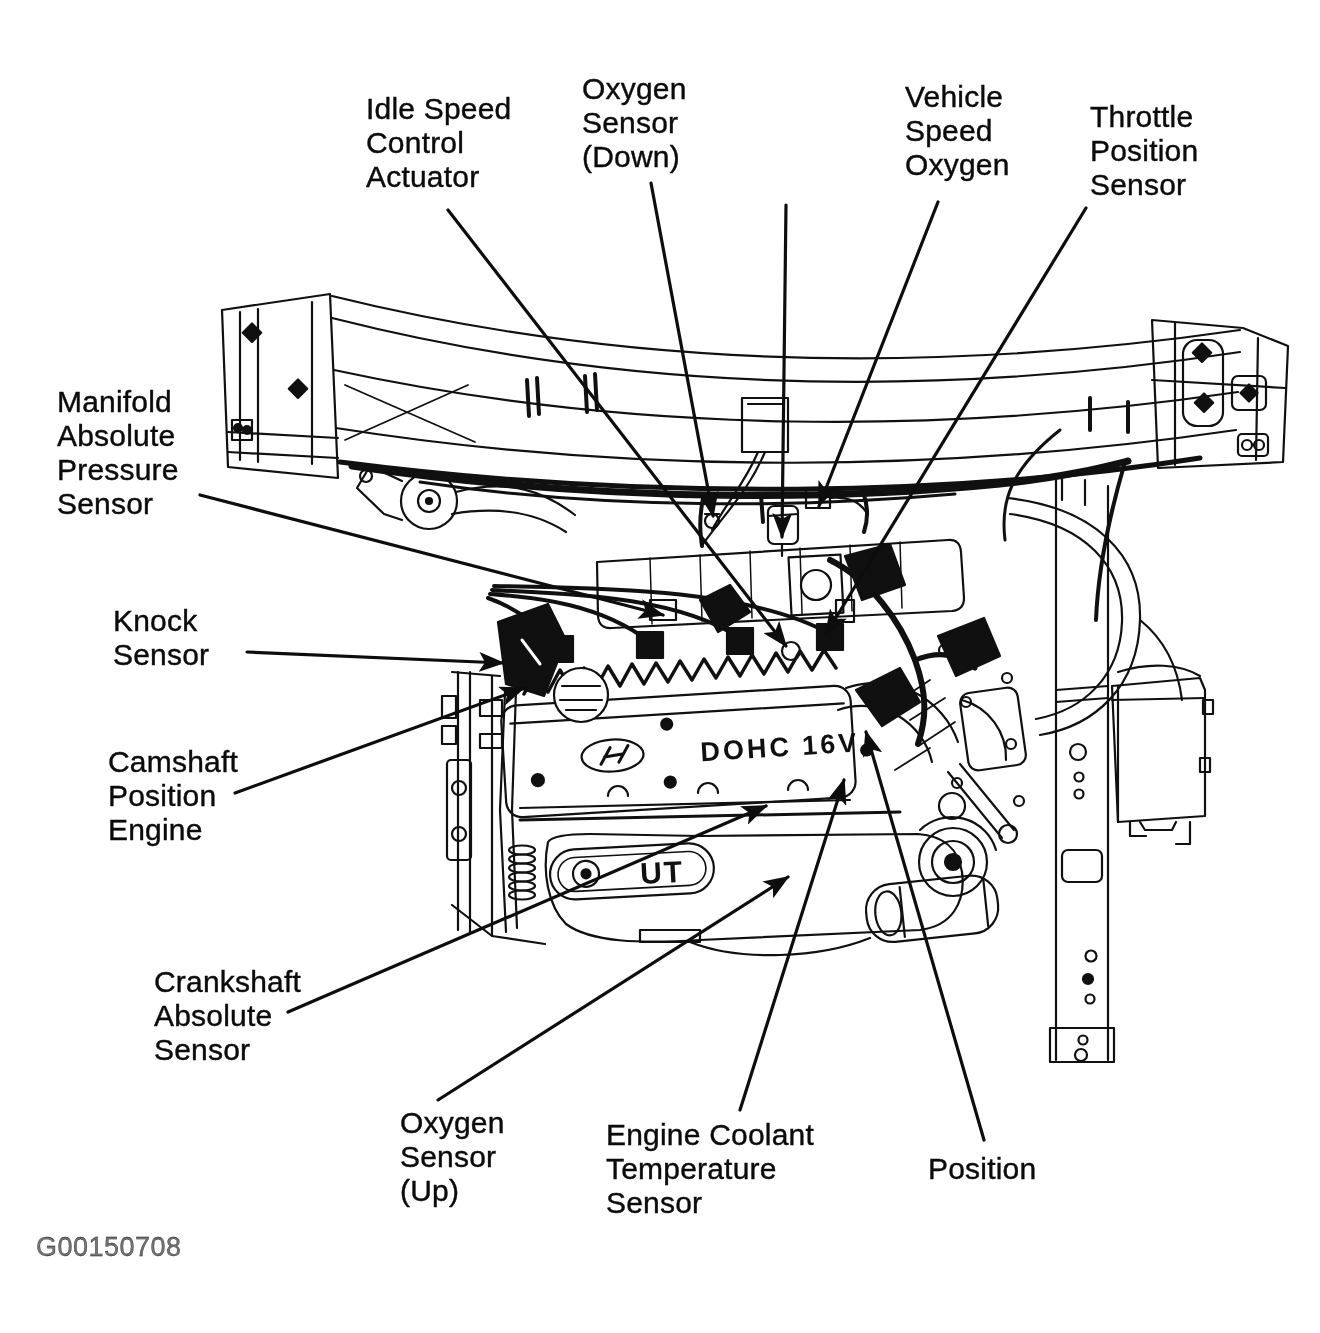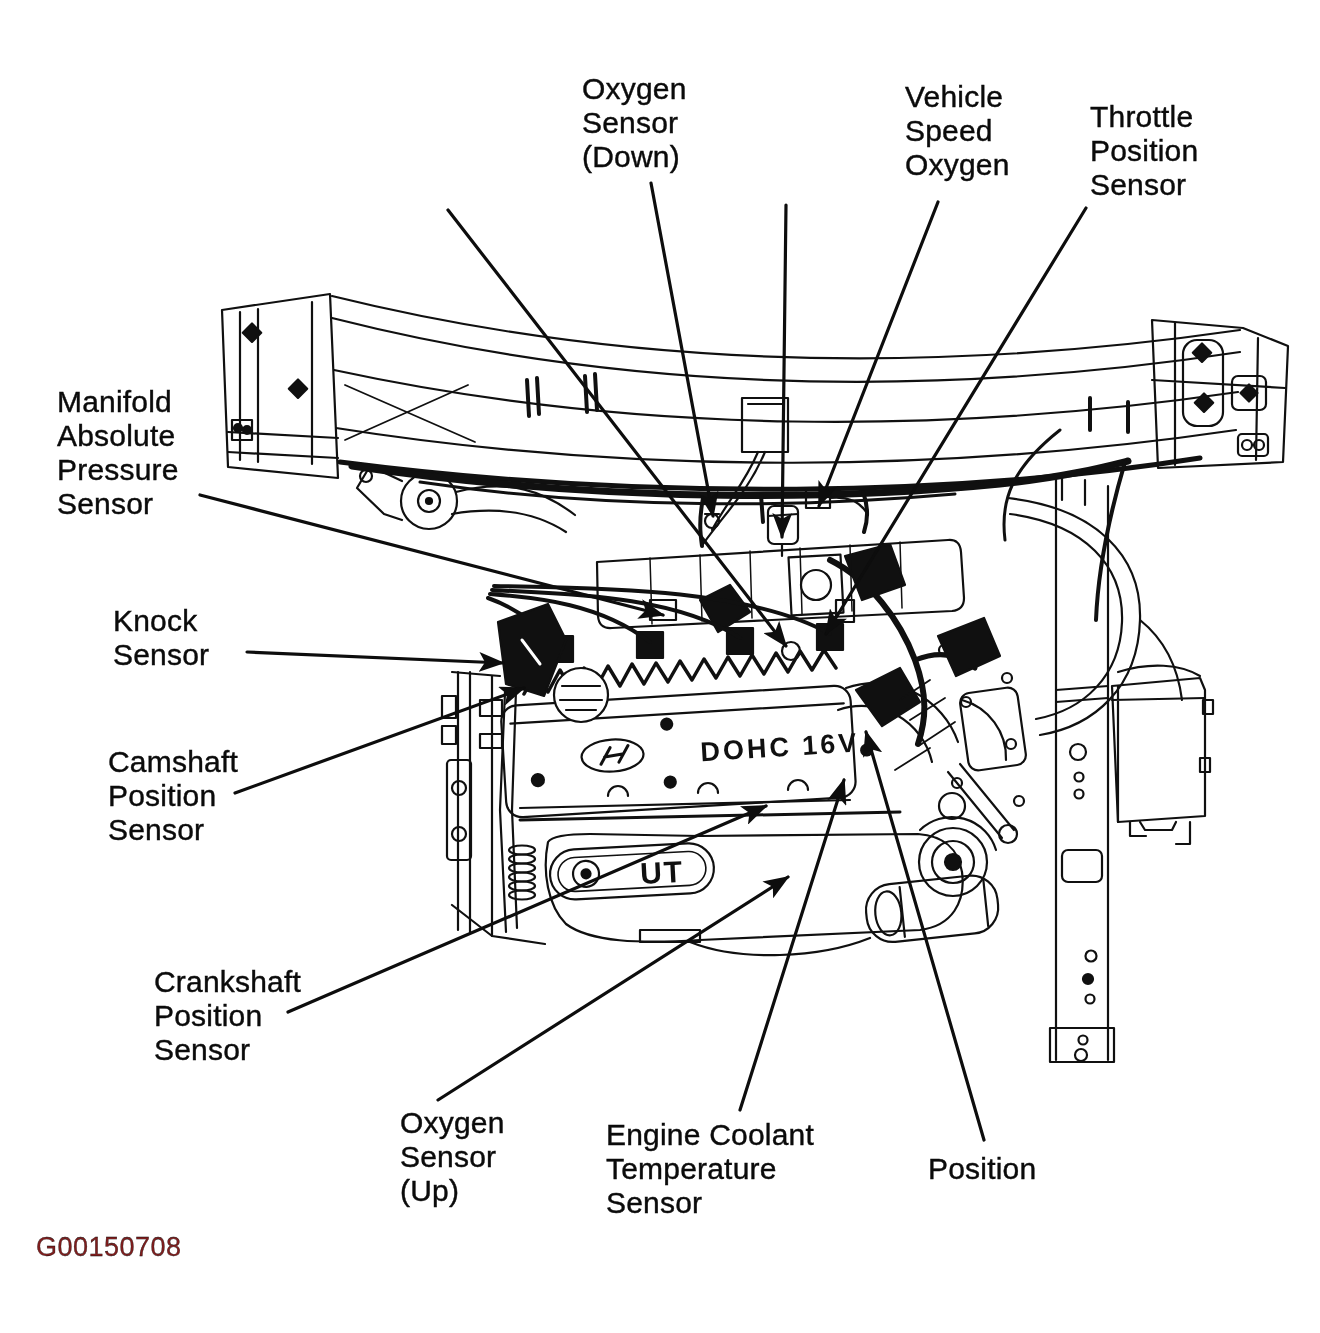--- a/index.html
+++ b/index.html
@@ -2,21 +2,21 @@
 <html><head>
 <meta charset="utf-8">
 <style>
   html,body{margin:0;padding:0;background:#fff;}
   .stage{position:relative;width:1320px;height:1333px;background:#ffffff;overflow:hidden;
          font-family:"Liberation Sans", sans-serif;}
   .art{position:absolute;left:0;top:0;}
   .diagram-label{position:absolute;font-size:30px;line-height:34px;font-weight:400;
                  color:#0b0b0b;white-space:pre-line;letter-spacing:.2px;
                  -webkit-text-stroke:.4px #0b0b0b;}
-  .fig-code{position:absolute;font-size:27px;font-weight:400;color:#7f1d1d;
+  .fig-code{position:absolute;font-size:27px;font-weight:400;color:#737373;
             letter-spacing:.5px;-webkit-text-stroke:.3px #0b0b0b;}
   svg *{vector-effect:none;}
 </style>
 </head>
 <body>
 
 <div class="stage">
 
   <svg class="art" width="1320" height="1333" viewBox="0 0 1320 1333" fill="none" stroke="#101010" stroke-width="2.2" stroke-linecap="round" stroke-linejoin="round">
 
@@ -234,40 +234,43 @@
       <line x1="200" y1="495" x2="663" y2="615" marker-end="url(#arw)"></line>
       <line x1="247" y1="652" x2="503" y2="663" marker-end="url(#arw)"></line>
       <line x1="235" y1="793" x2="524" y2="688" marker-end="url(#arw)"></line>
       <line x1="288" y1="1012" x2="766" y2="806" marker-end="url(#arw)"></line>
       <line x1="438" y1="1100" x2="788" y2="877" marker-end="url(#arw)"></line>
       <line x1="740" y1="1110" x2="844" y2="780" marker-end="url(#arw)"></line>
       <line x1="984" y1="1140" x2="866" y2="732" marker-end="url(#arw)"></line>
     </g>
   </svg>
 
+  <div class="diagram-label" style="left:366px;top:92px">Idle Speed
+Control
+Actuator</div>
   <div class="diagram-label" style="left:582px;top:72px">Oxygen
 Sensor
 (Down)</div>
   <div class="diagram-label" style="left:905px;top:80px">Vehicle
 Speed
 Oxygen</div>
   <div class="diagram-label" style="left:1090px;top:100px">Throttle
 Position
 Sensor</div>
   <div class="diagram-label" style="left:57px;top:385px">Manifold
 Absolute
 Pressure
 Sensor</div>
   <div class="diagram-label" style="left:113px;top:604px">Knock
 Sensor</div>
   <div class="diagram-label" style="left:108px;top:745px">Camshaft
 Position
-Sensor</div>
+Engine</div>
   <div class="diagram-label" style="left:154px;top:965px">Crankshaft
-Position
+Absolute
 Sensor</div>
   <div class="diagram-label" style="left:400px;top:1106px">Oxygen
 Sensor
 (Up)</div>
   <div class="diagram-label" style="left:606px;top:1118px">Engine Coolant
 Temperature
 Sensor</div>
   <div class="diagram-label" style="left:928px;top:1152px">Position</div>
 
   <div class="fig-code" style="left:36px;top:1232px">G00150708</div>

